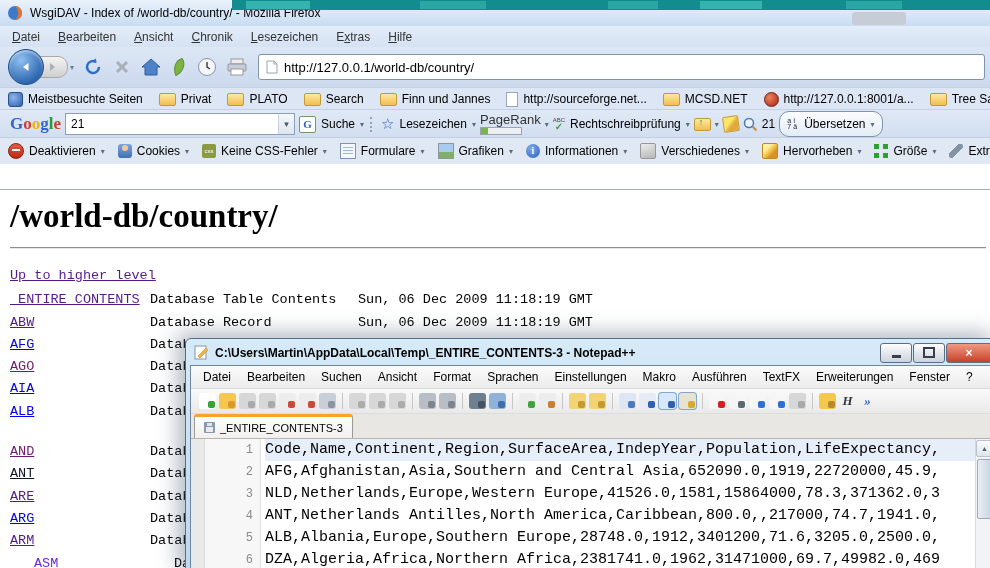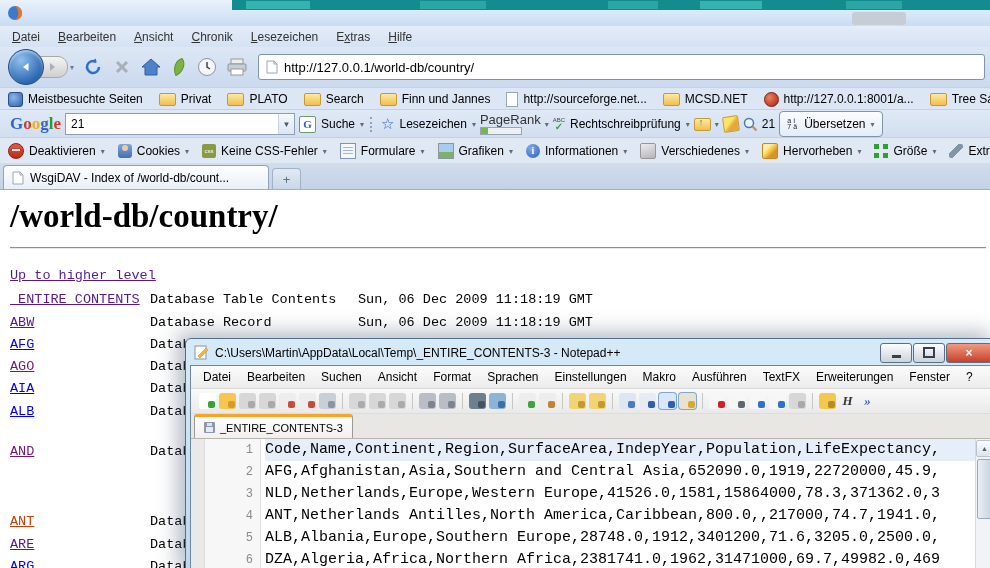--- a/index.html
+++ b/index.html
@@ -55,21 +55,21 @@
   .pr-widget{display:flex;flex-direction:column;align-items:flex-start;line-height:1;}
   .pr-label{font-size:13px;color:#333;}
   .pr-bar{width:40px;height:6px;border:1px solid #98A4B2;background:#EDF1F5;margin-top:1px;}
   .pr-fill{width:7px;height:100%;background:#7AB648;}
   .abc-icon{display:flex;flex-direction:column;align-items:center;line-height:1;}
   .abc-top{font-size:6px;color:#444;}
   .abc-check{color:#3FA03F;font-size:10px;font-weight:bold;margin-top:-1px;}
   .folderup-icon{position:relative;}
   .folderup-icon::after{content:"↑";position:absolute;left:4px;top:-2px;color:#2F8F2F;font-weight:bold;font-size:9px;}
   .hl-pen{width:14px;height:14px;background:linear-gradient(135deg,#FBE564 40%,#E2A93B 60%);border-radius:2px;transform:rotate(-8deg);border:1px solid #C9992F;}
-  .translate-btn{display:flex;align-items:center;gap:5px;border:1px solid #7E93AC;border-radius:4px;background:linear-gradient(#FBFDFF,#E4ECF6);padding:2px 7px;height:20px;}
+  .translate-btn{display:flex;align-items:center;gap:5px;border:1px solid #7E93AC;border-radius:10px;background:linear-gradient(#FBFDFF,#E4ECF6);padding:2px 7px;height:20px;}
   #tr-grid{display:grid;grid-template-columns:6px 6px;font-size:7px;line-height:6px;color:#223;}
   .count-label{font-size:12px;}
 
   .wdi{width:14px;height:14px;display:inline-block;position:relative;flex:none;}
   .disable-icon{border-radius:50%;background:linear-gradient(#E25B4A,#BC2814);border:1px solid #8F1F0E;}
   .disable-icon::after{content:"";position:absolute;left:3px;right:3px;top:5px;height:2px;background:#fff;}
   .cookies-icon{border-radius:3px;background:linear-gradient(#7FA7DC,#3F6FB5);}
   .cookies-icon::after{content:"";position:absolute;left:4px;top:1px;width:6px;height:6px;border-radius:50%;background:#F2C9A0;}
   .css-icon{background:#8A9A42;border-radius:2px;}
   .css-icon::after{content:"css";position:absolute;inset:0;color:#fff;font-size:6px;text-align:center;line-height:14px;}
@@ -98,21 +98,21 @@
   #up-link{text-decoration:underline;cursor:pointer;display:inline-block;margin-bottom:2px;}
   .lrow{white-space:pre;}
   .lname{display:inline-block;width:140px;text-decoration:underline;cursor:pointer;}
   .ltype{display:inline-block;width:208px;}
 
   
   #npp{position:absolute;left:185px;top:338px;width:804px;height:236px;
     background:linear-gradient(#D6EAF8,#BCD7EE);border:1px solid #52708E;border-radius:6px 6px 0 0;
     box-shadow:-8px -6px 20px rgba(60,80,105,.38);padding:0 4px;z-index:5;}
   #npp-title{height:25px;display:flex;align-items:center;gap:6px;font-size:12px;padding:1px 2px 0 4px;}
-  #npp-title-text{flex:1;white-space:nowrap;overflow:hidden;}
+  #npp-title-text{flex:1;white-space:nowrap;overflow:hidden;font-weight:bold;}
   .wbtns{display:flex;gap:1px;margin-left:8px;}
   .wbtn{width:30px;height:18px;border:1px solid #5E6E80;border-radius:3px;background:linear-gradient(#FDFDFD,#CBD3DC);
     display:flex;align-items:center;justify-content:center;}
   .wbtn.close{width:44px;background:linear-gradient(#F09A82,var(--close-btn,#C8402A));color:#fff;font-weight:bold;font-size:12px;}
   .minbar{width:9px;height:3px;background:#37404A;margin-top:7px;}
   .maxbox{width:8px;height:7px;border:2px solid #37404A;}
   #npp-client{position:absolute;left:4px;right:4px;top:26px;bottom:0;background:#F2F0ED;border:1px solid #6E87A0;border-bottom:none;
     display:flex;flex-direction:column;overflow:hidden;}
   #npp-menubar{height:22px;flex:none;background:linear-gradient(#FBFBFB,#ECECEC);display:flex;align-items:center;font-size:12px;padding:0 4px;border-bottom:1px solid #D8D8D8;}
   .npp-mitem{padding:2px 8px;}
@@ -143,20 +143,21 @@
 </head>
 <body>
 
 <div id="screen">
 
   <div class="bar" id="ff-title">
     <svg width="16" height="16">
       <circle cx="8" cy="8" r="7" fill="#3E7AC8"></circle>
       <path d="M8 1 A7 7 0 0 1 15 8 A7 7 0 0 1 8 15 C12 12 13 6 8 1 Z" fill="#E8752B"></path>
     </svg>
+    <span>WsgiDAV - Index of /world-db/country/ - Mozilla Firefox</span>
   </div>
   <div class="patch p-main"></div>
   <div class="patch p1"></div>
   <div class="patch p2"></div>
   <div class="patch p3"></div>
   <div class="patch p4"></div>
   <div class="patch p5"></div>
   <div class="patch p6"></div>
 
   <div class="bar" id="ff-menu">
@@ -360,47 +361,35 @@
         <span class="wdi resize-icon"></span>
         <span>Größe</span>
         <span class="caret">▾</span>
       </span>
       <span class="wd-item">
         <span class="wdi tools-icon"></span>
         <span>Extras</span>
       </span>
     </div>
 
-  <div class="bar" id="ff-tabs">
-    <div class="ff-tab">
-      <svg width="12" height="14">
-        <path d="M1 1 H8 L11 4 V13 H1 Z" fill="#FFF" stroke="#9AA6B4"></path>
-          <path d="M8 1 V4 H11" fill="none" stroke="#9AA6B4"></path>
-      </svg>
-      <span>WsgiDAV - Index of /world-db/count...</span>
-    </div>
-    <div class="ff-newtab">
-      <span>+</span>
-    </div>
-  </div>
 
   <div id="ff-content">
     <h1 id="page-h1">/world-db/country/</h1>
     <hr id="page-hr">
     <div class="listing">
       <a id="up-link" style="color: rgb(85, 26, 139);">Up to higher level</a>
       <div id="listing-rows">
           <div class="lrow"><a class="lname" style="color: rgb(85, 26, 139);">_ENTIRE_CONTENTS</a><span class="ltype">Database Table Contents</span><span class="ldate">Sun, 06 Dec 2009 11:18:19 GMT</span></div>
           <div class="lrow"><a class="lname" style="color: rgb(85, 26, 139);">ABW</a><span class="ltype">Database Record</span><span class="ldate">Sun, 06 Dec 2009 11:18:19 GMT</span></div>
           <div class="lrow"><a class="lname" style="color: rgb(0, 0, 238);">AFG</a><span class="ltype">Database Record</span><span class="ldate"></span></div>
           <div class="lrow"><a class="lname" style="color: #701a75;">AGO</a><span class="ltype">Database Record</span><span class="ldate"></span></div>
           <div class="lrow"><a class="lname" style="color: rgb(0, 0, 238);">AIA</a><span class="ltype">Database Record</span><span class="ldate"></span></div>
           <div class="lrow"><a class="lname" style="color: rgb(0, 0, 238);">ALB</a><span class="ltype">Database Record</span><span class="ldate"></span></div>
           <div class="lrow"><a class="lname" style="color: #701a75; margin-top: 18px;">AND</a><span class="ltype">Database Record</span><span class="ldate"></span></div>
-          <div class="lrow"><a class="lname" style="color: #c2410c; margin-top: 48px;">ANT</a><span class="ltype">Database Record</span><span class="ldate"></span></div>
+          <div class="lrow"><a class="lname" style="color: #0f172a;">ANT</a><span class="ltype">Database Record</span><span class="ldate"></span></div>
           <div class="lrow"><a class="lname" style="color: rgb(85, 26, 139);">ARE</a><span class="ltype">Database Record</span><span class="ldate"></span></div>
           <div class="lrow"><a class="lname" style="color: rgb(0, 0, 238);">ARG</a><span class="ltype">Database Record</span><span class="ldate"></span></div>
           <div class="lrow"><a class="lname" style="color: rgb(85, 26, 139);">ARM</a><span class="ltype">Database Record</span><span class="ldate"></span></div>
           <div class="lrow"><a class="lname" style="color: #6d28d9; margin-left: 24px;">ASM</a><span class="ltype">Database Record</span><span class="ldate"></span></div>
           <div class="lrow"><a class="lname" style="color: rgb(0, 0, 238);">ATA</a><span class="ltype">Database Record</span><span class="ldate"></span></div>
         </div>
     </div>
   </div>
 
   <div id="npp">

